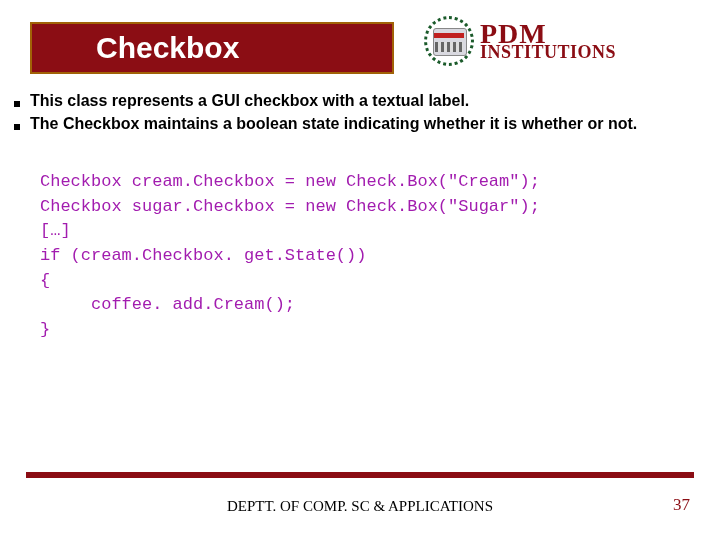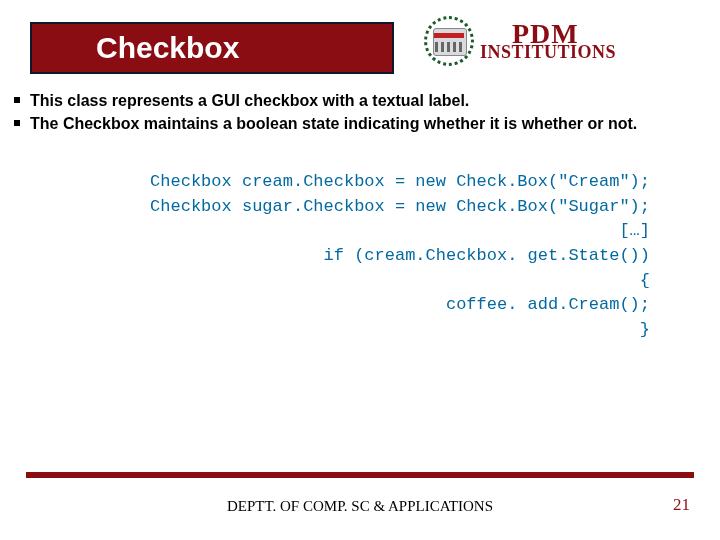--- a/index.html
+++ b/index.html
@@ -17,21 +17,21 @@
     height: 540px;
     box-sizing: border-box;
   }
   .title-bar {
     position: absolute;
     top: 22px;
     left: 30px;
     width: 360px;
     height: 48px;
     background: #8b0d14;
-    border: 2px solid #0f172a;
+    border: 2px solid #a16207;
     display: flex;
     align-items: center;
   }
   .title-text {
     color: #fff;
     font-size: 30px;
     font-weight: bold;
     padding-left: 64px;
     font-family: Arial, Helvetica, sans-serif;
   }
@@ -77,63 +77,61 @@
   }
   .logo-text {
     line-height: 0.84;
   }
   .logo-text .pdm {
     font-family: "Times New Roman", Times, serif;
     font-weight: bold;
     font-size: 28px;
     color: #8b0d14;
     letter-spacing: 1px;
-    margin-left: 32px;
   }
   .logo-text .sub {
     font-family: "Times New Roman", Times, serif;
     font-weight: bold;
     font-size: 18px;
     color: #8b0d14;
     letter-spacing: 0.5px;
   }
   .bullets {
     position: absolute;
     top: 90px;
     left: 14px;
     right: 20px;
     font-size: 16px;
     font-weight: bold;
     color: #000;
   }
   .bullets .bl {
     display: flex;
-    align-items: flex-start;
+    align-items: center;
     line-height: 1.35;
     margin-bottom: 1px;
   }
   .bullets .sq {
     width: 6px;
     height: 6px;
     background: #000;
     margin-top: 7px;
     margin-right: 10px;
     flex: 0 0 6px;
   }
   .code-block {
     position: absolute;
     top: 170px;
     left: 40px;
     right: 70px;
     font-family: "Courier New", Courier, monospace;
     font-size: 17px;
     line-height: 1.45;
-    color: #0369a1;
+    color: #a21caf;
     white-space: pre;
-    text-align: right;
   }
   .footer-line {
     position: absolute;
     left: 26px;
     right: 26px;
     bottom: 62px;
     height: 6px;
     background: #8b0d14;
   }
   .dept {
@@ -193,15 +191,15 @@
 <span>Checkbox sugar.Checkbox = new Check.Box("Sugar");</span>
 <span>[…]</span>
 <span>if (cream.Checkbox. get.State())</span>
 <span>{</span>
 <span>     coffee. add.Cream();</span>
 <span>}</span></div>
 
   <div class="footer-line"></div>
 
   <div class="dept">DEPTT. OF COMP. SC &amp; APPLICATIONS</div>
-  <div class="pagenum">21</div>
+  <div class="pagenum">37</div>
 
 </div>
 
 </body></html>

